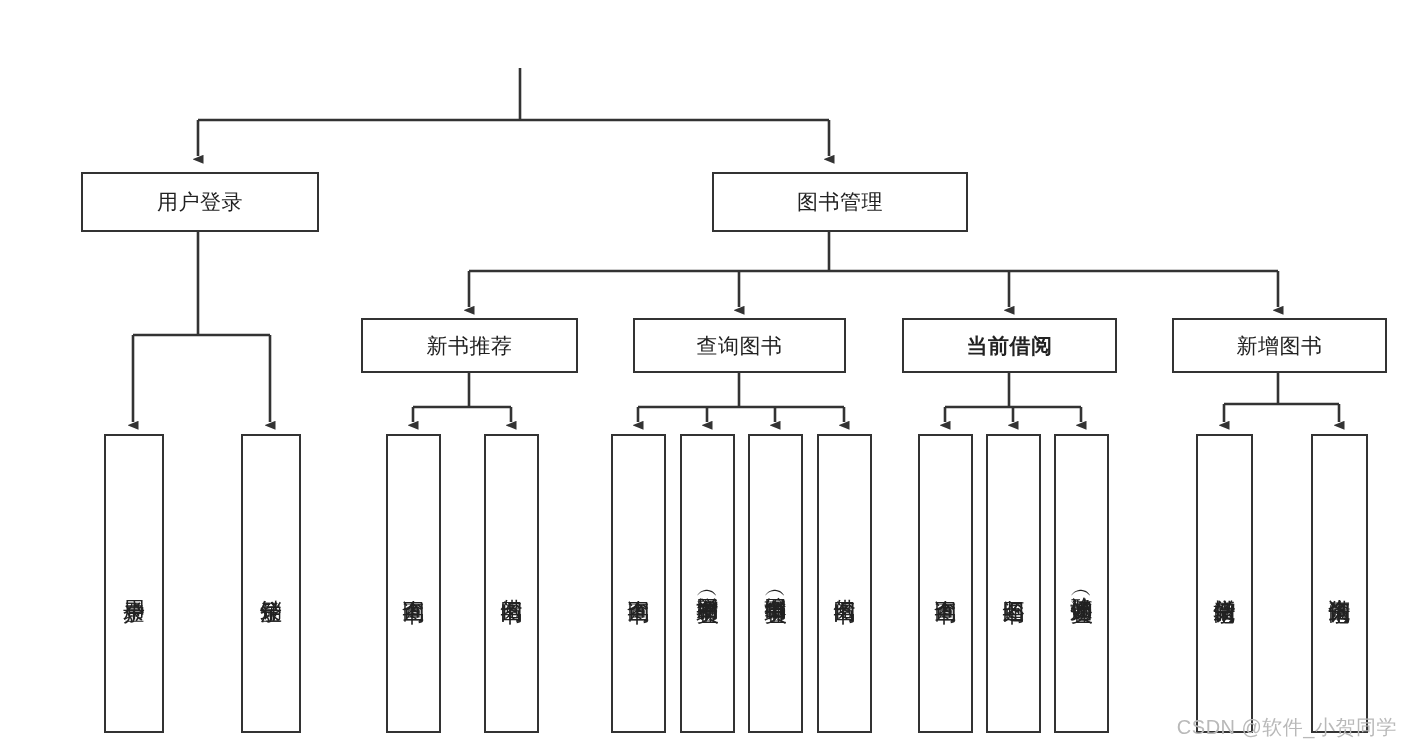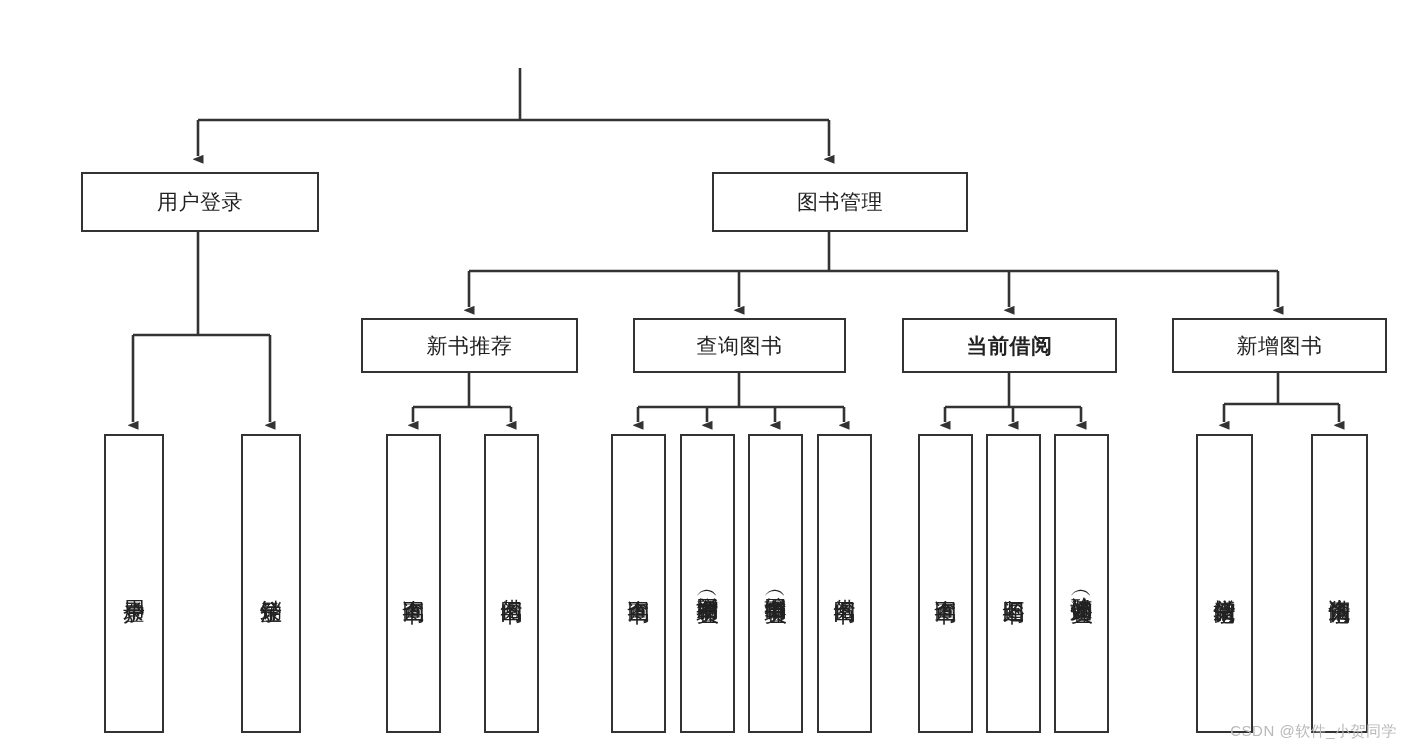--- a/index.html
+++ b/index.html
@@ -63,21 +63,21 @@
     display: flex;
     align-items: center;
     justify-content: center;
     height: 100%;
     width: 100%;
   }
   .watermark {
     position: absolute;
     right: 8px;
     bottom: 6px;
-    font-size: 15px;
+    font-size: 20px;
     color: #b9b9b9;
     white-space: nowrap;
     letter-spacing: 0.5px;
   }
 </style>
 </head>
 <body>
 
 <div id="diagram-root">
 

